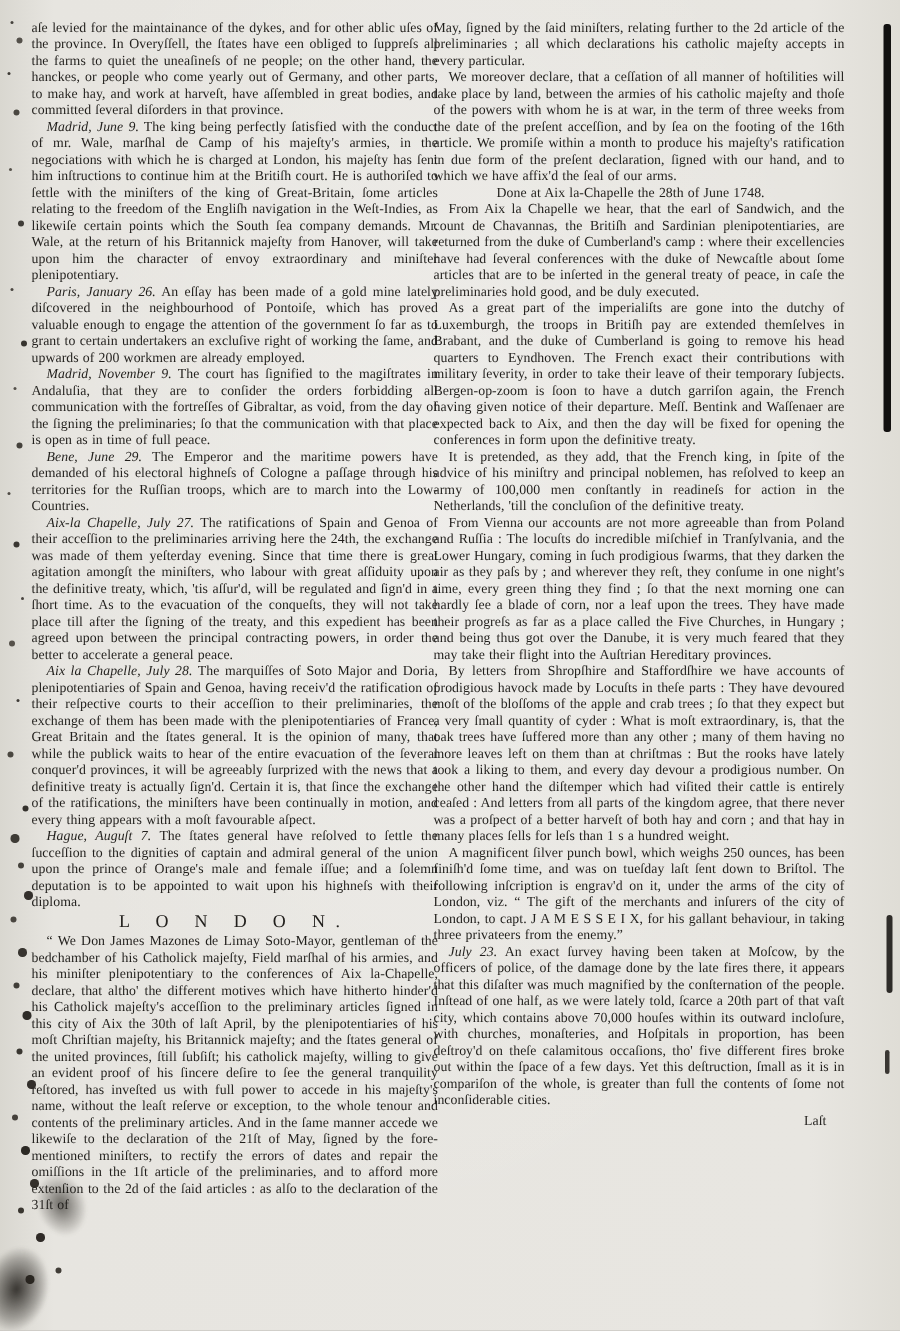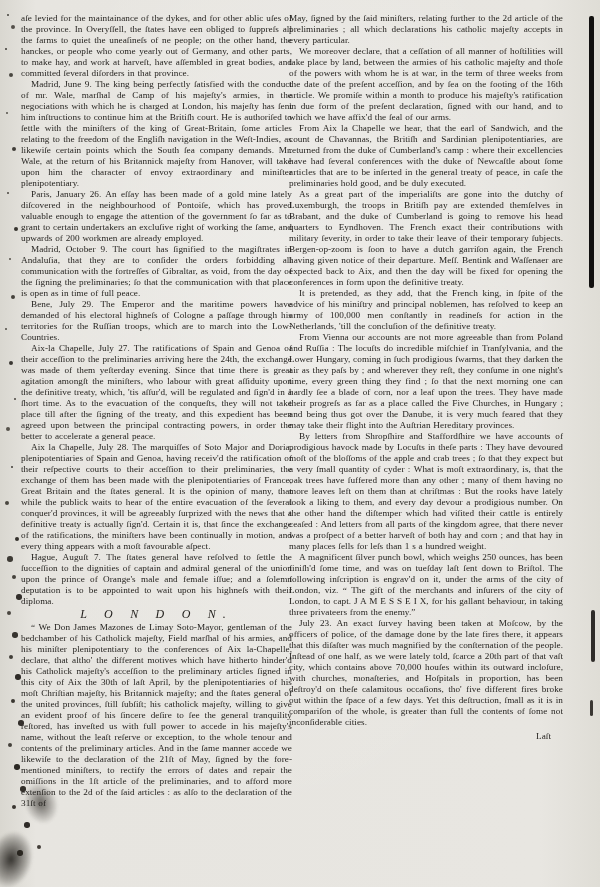--- a/index.html
+++ b/index.html
@@ -15,23 +15,23 @@
   }
   .col {
     position:absolute; top:13px; font-size:9.2px; line-height:11px;
     text-align:justify; letter-spacing:0.05px; word-spacing:0.4px;
   }
   .col-left  { left:21px;  width:271px; }
   .col-right { left:289px; width:274px; }
   p { margin:0; }
   .para { text-indent:10px; }
   .cont { text-indent:0; }
-  .dateline { }
+  .dateline { font-style:italic; }
   .london {
-    text-align:center; text-indent:0; font-style:italic;
+    text-align:center; text-indent:0; 
     font-size:12px; letter-spacing:7px; line-height:13px; margin:1px 0 1px;
   }
   .done   { text-indent:0; padding-left:42px; }
   .signed { text-indent:0; padding-left:24px; }
   .signed-name { font-variant:small-caps; letter-spacing:2.2px; margin-left:20px; }
   .catchword { text-align:right; padding-right:12px; margin-top:3px; font-weight:normal; }
 
   
   .specks {
     position:absolute; left:4px; top:0; width:2px; height:2px; border-radius:50%;
@@ -74,32 +74,33 @@
   <div class="blotch b1"></div>
   <div class="blotch b2"></div>
   <div class="edge r1"></div>
   <div class="edge r2"></div>
   <div class="edge r3"></div>
 
   <div class="col col-left">
     <p class="cont"><span>aſe levied for the maintainance of the dykes, and for other ablic uſes of the province.  In Overyſſell, the ſtates have een obliged to ſuppreſs all the farms to quiet the uneaſineſs of ne people; on the other hand, the hanckes, or people who come yearly out of Germany, and other parts, to make hay, and work at harveſt, have aſſembled in great bodies, and committed ſeveral diſorders in that province.</span></p>
     <p class="para"><span class="dateline">Madrid, June 9.</span> <span>The king being perfectly ſatisfied with the conduct of mr. Wale, marſhal de Camp of his majeſty's armies, in the negociations with which he is charged at London, his majeſty has ſent him inſtructions to continue him at the Britiſh court.  He is authoriſed to ſettle with the miniſters of the king of Great-Britain, ſome articles relating to the freedom of the Engliſh navigation in the Weſt-Indies, as likewiſe certain points which the South ſea company demands.  Mr. Wale, at the return of his Britannick majeſty from Hanover, will take upon him the character of envoy extraordinary and miniſter plenipotentiary.</span></p>
     <p class="para"><span class="dateline">Paris, January 26.</span> <span>An eſſay has been made of a gold mine lately diſcovered in the neighbourhood of Pontoiſe, which has proved valuable enough to engage the attention of the government ſo far as to grant to certain undertakers an excluſive right of working the ſame, and upwards of 200 workmen are already employed.</span></p>
-    <p class="para"><span class="dateline">Madrid, October 9.</span> <span>The court has ſignified to the magiſtrates in Andaluſia, that they are to conſider the orders forbidding all communication with the fortreſſes of Gibraltar, as void, from the day of the ſigning the preliminaries; ſo that the communication with that place is open as in time of full peace.</span></p>
-    <p class="para"><span class="dateline">Bene, July 29.</span> <span>The Emperor and the maritime powers have demanded of his electoral highneſs of Cologne a paſſage through his territories for the Ruſſian troops, which are to march into the Low-Countries.</span></p>
+    <p class="para"><span class="dateline">Madrid, November 9.</span> <span>The court has ſignified to the magiſtrates in Andaluſia, that they are to conſider the orders forbidding all communication with the fortreſſes of Gibraltar, as void, from the day of the ſigning the preliminaries; ſo that the communication with that place is open as in time of full peace.</span></p>
+    <p class="para"><span class="dateline">Bene, June 29.</span> <span>The Emperor and the maritime powers have demanded of his electoral highneſs of Cologne a paſſage through his territories for the Ruſſian troops, which are to march into the Low-Countries.</span></p>
     <p class="para"><span class="dateline">Aix-la Chapelle, July 27.</span> <span>The ratifications of Spain and Genoa of their acceſſion to the preliminaries arriving here the 24th, the exchange was made of them yeſterday evening. Since that time there is great agitation amongſt the miniſters, who labour with great aſſiduity upon the definitive treaty, which, 'tis aſſur'd, will be regulated and ſign'd in a ſhort time. As to the evacuation of the conqueſts, they will not take place till after the ſigning of the treaty, and this expedient has been agreed upon between the principal contracting powers, in order the better to accelerate a general peace.</span></p>
     <p class="para"><span class="dateline">Aix la Chapelle, July 28.</span> <span>The marquiſſes of Soto Major and Doria, plenipotentiaries of Spain and Genoa, having receiv'd the ratification of their reſpective courts to their acceſſion to their preliminaries, the exchange of them has been made with the plenipotentiaries of France, Great Britain and the ſtates general.  It is the opinion of many, that while the publick waits to hear of the entire evacuation of the ſeveral conquer'd provinces, it will be agreeably ſurprized with the news that a definitive treaty is actually ſign'd.  Certain it is, that ſince the exchange of the ratifications, the miniſters have been continually in motion, and every thing appears with a moſt favourable aſpect.</span></p>
     <p class="para"><span class="dateline">Hague, Auguſt 7.</span> <span>The ſtates general have reſolved to ſettle the ſucceſſion to the dignities of captain and admiral general of the union upon the prince of Orange's male and female iſſue; and a ſolemn deputation is to be appointed to wait upon his highneſs with their diploma.</span></p>
     <p class="london">L O N D O N.</p>
     <p class="para"><span>“ We Don James Mazones de Limay Soto-Mayor, gentleman of the bedchamber of his Catholick majeſty, Field marſhal of his armies, and his miniſter plenipotentiary to the conferences of Aix la-Chapelle, declare, that altho' the different motives which have hitherto hinder'd his Catholick majeſty's acceſſion to the preliminary articles ſigned in this city of Aix the 30th of laſt April, by the plenipotentiaries of his moſt Chriſtian majeſty, his Britannick majeſty; and the ſtates general of the united provinces, ſtill ſubſiſt; his catholick majeſty, willing to give an evident proof of his ſincere deſire to ſee the general tranquility reſtored, has inveſted us with full power to accede in his majeſty's name, without the leaſt reſerve or exception, to the whole tenour and contents of the preliminary articles.  And in the ſame manner accede we likewiſe to the declaration of the 21ſt of May, ſigned by the fore-mentioned miniſters, to rectify the errors of dates and repair the omiſſions in the 1ſt article of the preliminaries, and to afford more extenſion to the 2d of the ſaid articles : as alſo to the declaration of the 31ſt of</span></p>
   </div>
 
   <div class="col col-right">
     <p class="cont"><span>May, ſigned by the ſaid miniſters, relating further to the 2d article of the preliminaries ; all which declarations his catholic majeſty accepts in every particular.</span></p>
     <p class="para"><span>We moreover declare, that a ceſſation of all manner of hoſtilities will take place by land, between the armies of his catholic majeſty and thoſe of the powers with whom he is at war, in the term of three weeks from the date of the preſent acceſſion, and by ſea on the footing of the 16th article.  We promiſe within a month to produce his majeſty's ratification in due form of the preſent declaration, ſigned with our hand, and to which we have affix'd the ſeal of our arms.</span></p>
+    <p class="done">Done at Aix la-Chapelle the 28th of June 1748.</p>
     <p class="para"><span>From Aix la Chapelle we hear, that the earl of Sandwich, and the count de Chavannas, the Britiſh and Sardinian plenipotentiaries, are returned from the duke of Cumberland's camp : where their excellencies have had ſeveral conferences with the duke of Newcaſtle about ſome articles that are to be inſerted in the general treaty of peace, in caſe the preliminaries hold good, and be duly executed.</span></p>
     <p class="para"><span>As a great part of the imperialiſts are gone into the dutchy of Luxemburgh, the troops in Britiſh pay are extended themſelves in Brabant, and the duke of Cumberland is going to remove his head quarters to Eyndhoven.  The French exact their contributions with military ſeverity, in order to take their leave of their temporary ſubjects.  Bergen-op-zoom is ſoon to have a dutch garriſon again, the French having given notice of their departure.  Meſſ. Bentink and Waſſenaer are expected back to Aix, and then the day will be fixed for opening the conferences in form upon the definitive treaty.</span></p>
     <p class="para"><span>It is pretended, as they add, that the French king, in ſpite of the advice of his miniſtry and principal noblemen, has reſolved to keep an army of 100,000 men conſtantly in readineſs for action in the Netherlands, 'till the concluſion of the definitive treaty.</span></p>
     <p class="para"><span>From Vienna our accounts are not more agreeable than from Poland and Ruſſia :  The locuſts do incredible miſchief in Tranſylvania, and the Lower Hungary, coming in ſuch prodigious ſwarms, that they darken the air as they paſs by ; and wherever they reſt, they conſume in one night's time, every green thing they find ; ſo that the next morning one can hardly ſee a blade of corn, nor a leaf upon the trees.  They have made their progreſs as far as a place called the Five Churches, in Hungary ; and being thus got over the Danube, it is very much feared that they may take their flight into the Auſtrian Hereditary provinces.</span></p>
     <p class="para"><span>By letters from Shropſhire and Staffordſhire we have accounts of prodigious havock made by Locuſts in theſe parts : They have devoured moſt of the bloſſoms of the apple and crab trees ; ſo that they expect but a very ſmall quantity of cyder :  What is moſt extraordinary, is, that the oak trees have ſuffered more than any other ; many of them having no more leaves left on them than at chriſtmas :  But the rooks have lately took a liking to them, and every day devour a prodigious number.  On the other hand the diſtemper which had viſited their cattle is entirely ceaſed :  And letters from all parts of the kingdom agree, that there never was a proſpect of a better harveſt of both hay and corn ; and that hay in many places ſells for leſs than 1 s a hundred weight.</span></p>
     <p class="para"><span>A magnificent ſilver punch bowl, which weighs 250 ounces, has been finiſh'd ſome time, and was on tueſday laſt ſent down to Briſtol.  The following inſcription is engrav'd on it, under the arms of the city of London, viz. “ The gift of the merchants and inſurers of the city of London, to capt. J A M E S  S E I X, for his gallant behaviour, in taking three privateers from the enemy.”</span></p>
     <p class="para"><span class="dateline">July 23.</span> <span>An exact ſurvey having been taken at Moſcow, by the officers of police, of the damage done by the late fires there, it appears that this diſaſter was much magnified by the conſternation of the people.  Inſtead of one half, as we were lately told, ſcarce a 20th part of that vaſt city, which contains above 70,000 houſes within its outward incloſure, with churches, monaſteries, and Hoſpitals in proportion, has been deſtroy'd on theſe calamitous occaſions, tho' five different fires broke out within the ſpace of a few days.  Yet this deſtruction, ſmall as it is in compariſon of the whole, is greater than full the contents of ſome not inconſiderable cities.</span></p>
     <p class="catchword">Laſt</p>
   </div>
 

